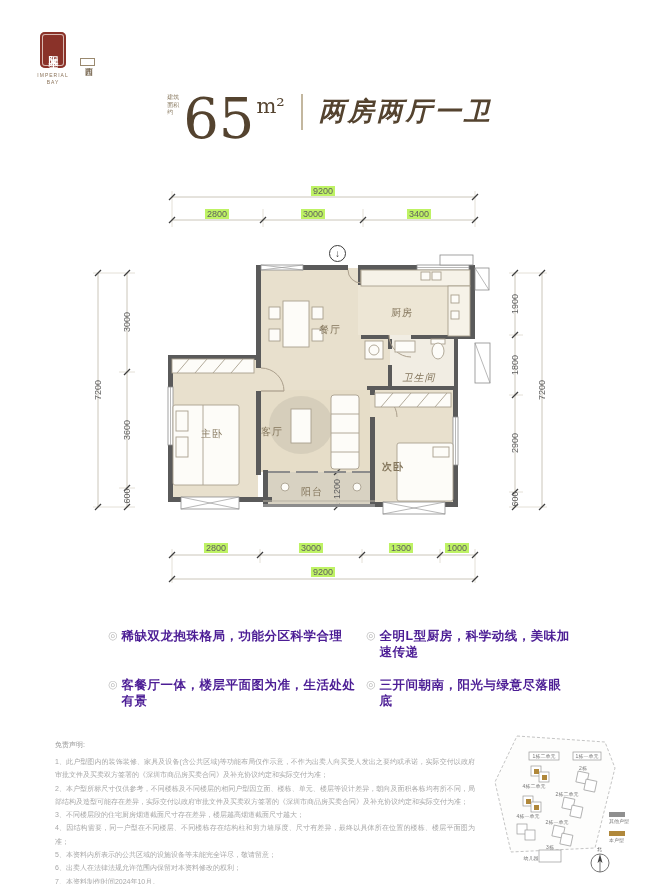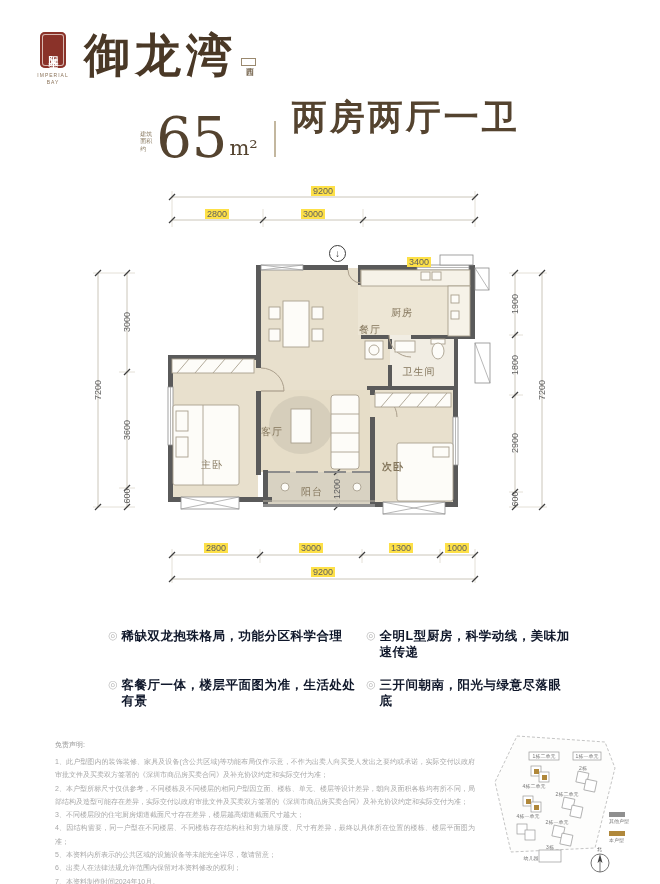--- a/index.html
+++ b/index.html
@@ -14,45 +14,45 @@
   .seal span{writing-mode:vertical-rl;color:#fff;font-size:10px;letter-spacing:2px;font-weight:bold;}
   .seal-caption{margin-top:4px;width:46px;text-align:center;font-size:5px;letter-spacing:1px;
         color:#8a7258;line-height:1.4;}
   .brand-name{margin-left:8px;font-family:"DejaVu Serif",serif;font-weight:bold;font-size:46px;
         line-height:62px;color:#4a3826;letter-spacing:5px;}
   .brand-sub{margin-left:4px;margin-top:34px;border:1px solid #9a896f;color:#6d5b43;
         writing-mode:vertical-rl;font-size:8px;padding:2px 1px;letter-spacing:1px;}
 
   
   .header{position:absolute;left:0;right:0;top:94px;display:flex;justify-content:center;
-        align-items:flex-end;}
+        }
   .area-label{width:13px;font-size:6px;line-height:1.25;color:#8b7c63;margin:0 3px 10px 0;}
   .area-value{font-family:"DejaVu Serif",serif;font-size:56px;line-height:0.9;color:#54432f;}
   .area-unit{font-family:"DejaVu Serif",serif;font-size:21px;color:#54432f;margin:0 0 3px 2px;}
   .header-divider{width:2px;height:36px;background:#c3b79f;margin:0 16px 6px 16px;}
-  .layout-title{font-size:35px;font-weight:bold;color:#54432f;letter-spacing:3px;margin-bottom:22px;}
+  .layout-title{font-size:26px;font-weight:bold;color:#54432f;letter-spacing:3px;margin-bottom:22px;font-style:italic;}
 
   
   .plan{position:absolute;left:85px;top:165px;width:480px;height:430px;}
   .plan svg{position:absolute;left:0;top:0;}
-  .dim{position:absolute;font-size:9px;color:#5f5f5f;background:#fde047;padding:0 2px;
+  .dim{position:absolute;font-size:9px;color:#5f5f5f;background:#bef264;padding:0 2px;
         transform:translate(-50%,-50%);white-space:nowrap;}
   .dim.v{transform:translate(-50%,-50%) rotate(-90deg);background:transparent;}
   .room-label{position:absolute;font-size:10px;color:#84765c;letter-spacing:1px;
         transform:translate(-50%,-50%);white-space:nowrap;}
   .entry-arrow{position:absolute;left:244px;top:80px;width:15px;height:15px;border:1.5px solid #3c3c3c;
         border-radius:50%;background:#fff;display:flex;align-items:center;justify-content:center;
         font-size:10px;color:#3c3c3c;font-weight:bold;line-height:1;}
 
   
   .features{position:absolute;left:108px;top:628px;width:462px;display:grid;
         grid-template-columns:258px 204px;row-gap:16px;}
   .feature{display:flex;align-items:flex-start;}
   .feature .bullet{color:#b9b9b9;font-size:11px;margin:1px 4px 0 0;}
-  .feature .txt{font-size:12.5px;font-weight:bold;color:#0f172a;letter-spacing:0.5px;line-height:1.3;}
+  .feature .txt{font-size:12.5px;font-weight:bold;color:#4c1d95;letter-spacing:0.5px;line-height:1.3;}
 
   
   .disclaimer{position:absolute;left:55px;top:740px;width:420px;color:#a8a8a8;}
   .disclaimer .d-title{font-size:7px;margin-bottom:5px;color:#9b9b9b;}
   .disclaimer .d-item{font-size:7px;line-height:1.9;text-align:justify;}
 
   
   .siteplan{position:absolute;left:487px;top:730px;width:160px;height:152px;}
   .siteplan svg{position:absolute;left:0;top:0;}
   .sp-label{position:absolute;font-size:5px;color:#777;transform:translate(-50%,-50%);white-space:nowrap;}
@@ -69,21 +69,20 @@
 
 <div class="page">
 
   <div class="logo">
     <div class="seal-col">
       <div class="seal">
         <span>阳基</span>
       </div>
       <div class="seal-caption">IMPERIAL BAY</div>
     </div>
-    <div class="brand-name">御龙湾</div>
     <div class="brand-sub">西园</div>
   </div>
 
   <div class="header">
     <div class="area-label">建筑面积约</div>
     <div class="area-value">65</div>
     <div class="area-unit">m²</div>
     <div class="header-divider"></div>
     <div class="layout-title">两房两厅一卫</div>
   </div>
@@ -269,32 +268,32 @@
         <rect x="348" y="282" width="16" height="10"></rect>
         <circle cx="200" cy="322" r="4"></circle>
           <circle cx="272" cy="322" r="4"></circle>
       </g>
     </svg>
 
     <div class="entry-arrow">
       <span>↓</span>
     </div>
 
-    <span class="room-label" style="left:245px;top:165px;margin-left:40px;">餐厅</span>
+    <span class="room-label" style="left:245px;top:165px;">餐厅</span>
     <span class="room-label" style="left:317px;top:148px;">厨房</span>
-    <span class="room-label" style="left:334px;top:207px;">卫生间</span>
-    <span class="room-label" style="left:127px;top:300px;">主卧</span>
+    <span class="room-label" style="left:334px;top:213px;font-style:italic;">卫生间</span>
+    <span class="room-label" style="left:127px;top:269px;">主卧</span>
     <span class="room-label" style="left:187px;top:267px;">客厅</span>
     <span class="room-label" style="left:308px;top:302px;font-weight:bold;">次卧</span>
     <span class="room-label" style="left:227px;top:327px;">阳台</span>
 
     <span class="dim" style="left:238px;top:26px;">9200</span>
     <span class="dim" style="left:132px;top:49px;">2800</span>
     <span class="dim" style="left:228px;top:49px;">3000</span>
-    <span class="dim" style="left:334px;top:49px;margin-top:48px;">3400</span>
+    <span class="dim" style="left:334px;top:49px;">3400</span>
 
     <span class="dim v" style="left:13px;top:225px;">7200</span>
     <span class="dim v" style="left:42px;top:157px;">3000</span>
     <span class="dim v" style="left:42px;top:265px;">3600</span>
     <span class="dim v" style="left:42px;top:331px;">600</span>
 
     <span class="dim v" style="left:430px;top:139px;">1900</span>
     <span class="dim v" style="left:430px;top:200px;">1800</span>
     <span class="dim v" style="left:430px;top:278px;">2900</span>
     <span class="dim v" style="left:430px;top:334px;">600</span>

